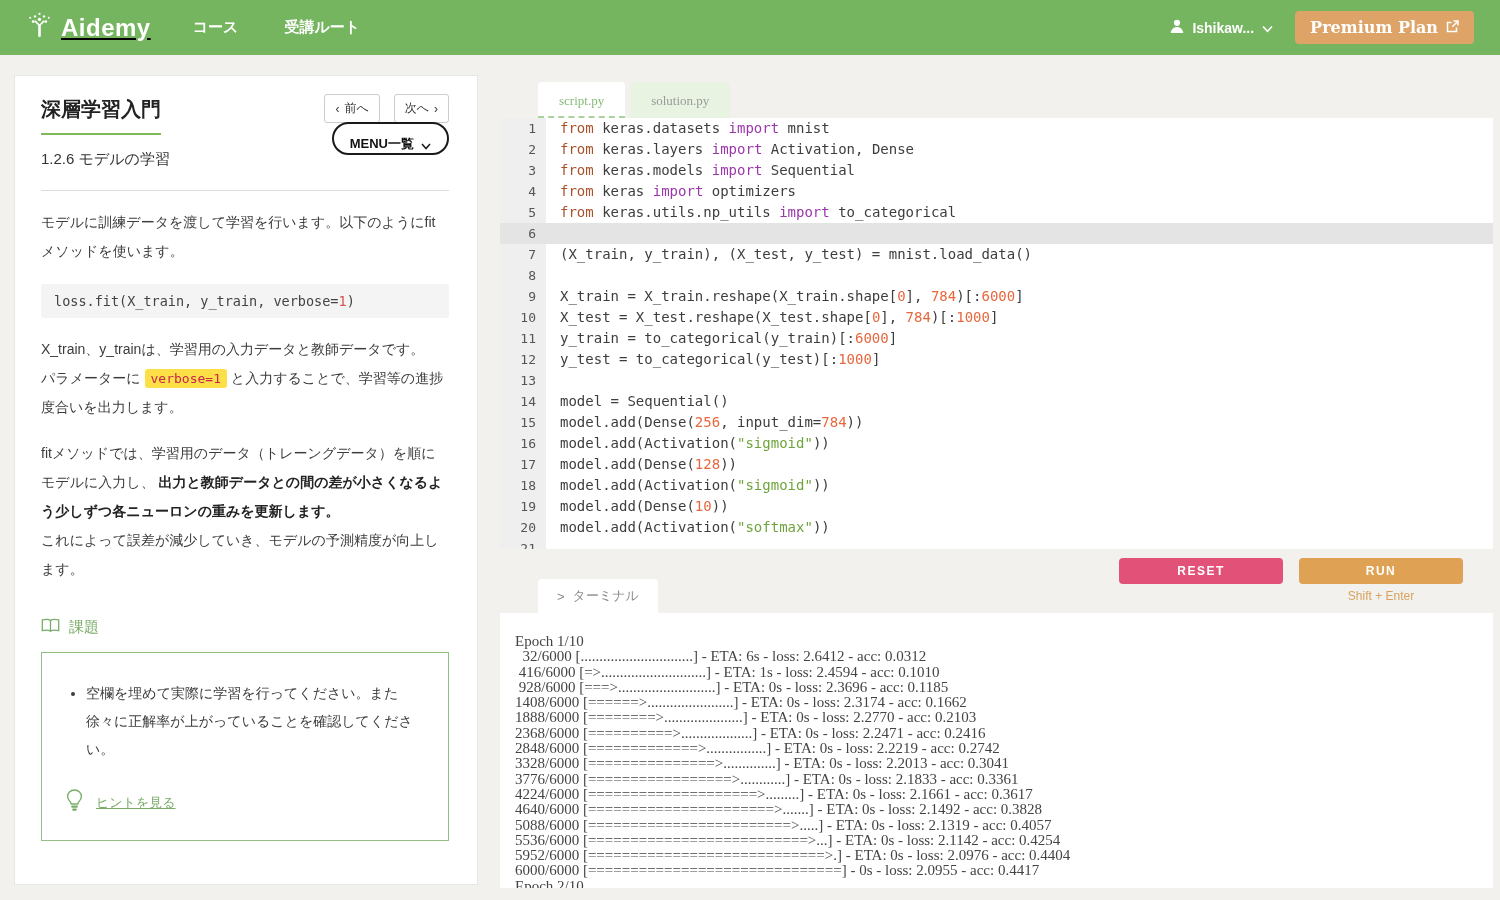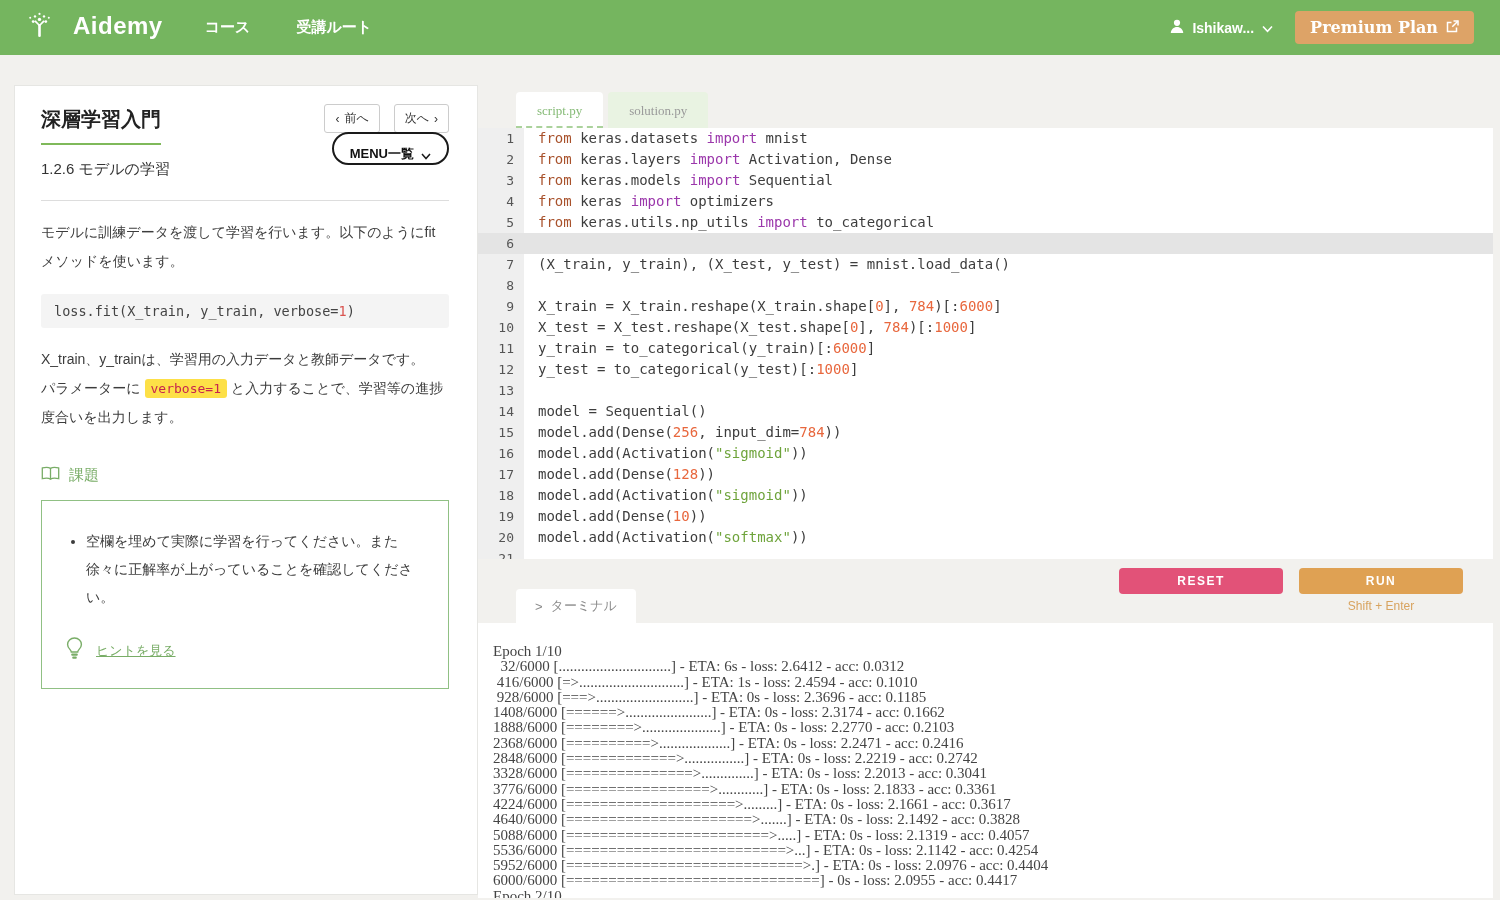--- a/index.html
+++ b/index.html
@@ -1,30 +1,30 @@
 <!DOCTYPE html>
 <html><head>
 <meta charset="utf-8">
 <style>
   * { margin:0; padding:0; box-sizing:border-box; }
   html,body { width:1500px; height:900px; overflow:hidden; background:#f2f1ee; font-family:"Liberation Sans", sans-serif; }
 
   
   .navbar { height:55px; background:#75b55f; display:flex; align-items:center; padding:0 26px; }
-  .brand { display:flex; gap:20px; }
+  .brand { display:flex; align-items:center; gap:8px;text-decoration:underline; }
   .brand-name { color:#fff; font-size:24px; font-weight:bold; letter-spacing:0.5px; }
   .nav-links { display:flex; gap:46px; margin-left:42px; }
   .nav-link { color:#fff; font-size:15px; font-weight:bold; text-decoration:none; cursor:pointer; }
   .nav-right { margin-left:auto; display:flex; align-items:center; gap:22px; }
   .user-menu { display:flex; align-items:center; gap:8px; color:#fff; font-size:14px; font-weight:bold; cursor:pointer; }
   .premium-btn { background:#dda367; border:none; border-radius:4px; color:#fff; padding:7px 15px;
                  font-family:"DejaVu Serif", serif; font-weight:bold; font-size:16px; display:flex; align-items:center; gap:8px; cursor:pointer; }
 
   
-  .content { display:flex; padding:30px 7px 0 14px; align-items:flex-start;border-radius:24px; }
+  .content { display:flex; padding:20px 7px 0 14px; gap:22px; align-items:flex-start;border-radius:24px; }
 
   
   .lesson-panel { width:464px; height:810px; background:#fff; border:1px solid #e6e6e3; padding:20px 28px 0 26px; position:relative; overflow:hidden; }
   .course-title { font-size:20px; font-weight:bold; color:#222; display:inline-block; border-bottom:2px solid #7fb95a; padding-bottom:10px; }
   .pager { position:absolute; top:18px; right:28px; display:flex; gap:14px; }
   .pager-btn { background:#fff; border:1px solid #ccc; border-radius:3px; font-size:12px; color:#333; padding:5px 10px; display:flex; align-items:center; gap:5px; cursor:pointer; }
   .pager-chev { font-size:12px; color:#333; }
   .menu-btn { position:absolute; top:46px; right:28px; background:#fff; border:2px solid #1a1a1a; border-radius:17px; height:33px; padding:0 16px;
               font-size:13px; font-weight:bold; color:#111; display:flex; align-items:flex-end; gap:7px; cursor:pointer; }
   .section-title { font-size:15px; color:#333; margin-top:15px; font-weight:normal; }
@@ -155,20 +155,22 @@
     <h2 class="section-title">1.2.6 モデルの学習</h2>
     <hr class="divider">
 
     <p class="lesson-text"><span>モデルに訓練データを渡して学習を行います。以下のようにfitメソッドを使います。</span></p>
 
     <div class="code-sample"><span>loss.fit(X_train, y_train, verbose=</span><span class="seg-num">1</span><span>)</span></div>
 
     <p class="lesson-text"><span>X_train、y_trainは、学習用の入力データと教師データです。
 パラメーターに </span><span class="seg-icode">verbose=1</span><span> と入力することで、学習等の進捗度合いを出力します。</span></p>
 
+    <p class="lesson-text"><span>fitメソッドでは、学習用のデータ（トレーングデータ）を順にモデルに入力し、 </span><span class="seg-bold">出力と教師データとの間の差が小さくなるよう少しずつ各ニューロンの重みを更新します。</span><span>
+これによって誤差が減少していき、モデルの予測精度が向上します。</span></p>
 
     <div class="task-heading">
       <span>
         <svg width="19" height="15" viewBox="0 0 19 15" fill="none" stroke="#79ad67" stroke-width="1.3">
           <path d="M9.5 2.4 C7.6 1.1 4.6 1.1 1.3 1.9 V12.6 C4.6 11.8 7.6 11.8 9.5 13.1 C11.4 11.8 14.4 11.8 17.7 12.6 V1.9 C14.4 1.1 11.4 1.1 9.5 2.4 Z"></path>
           <path d="M9.5 2.4 V13.1"></path>
         </svg>
       </span>
       <span class="task-heading-label">課題</span>
     </div>

